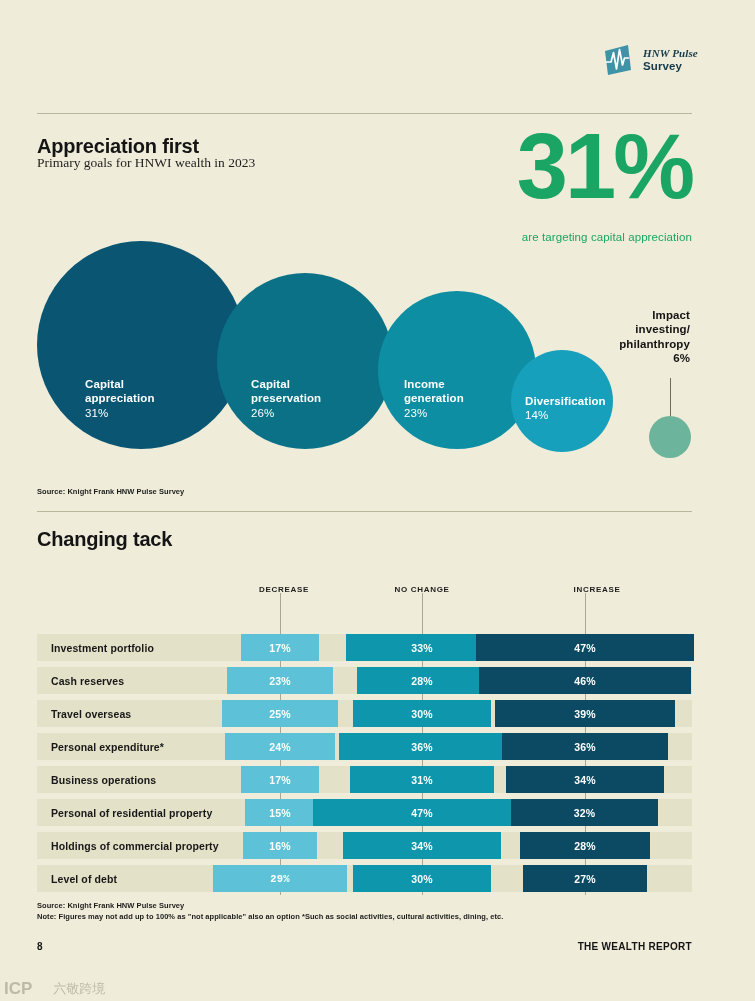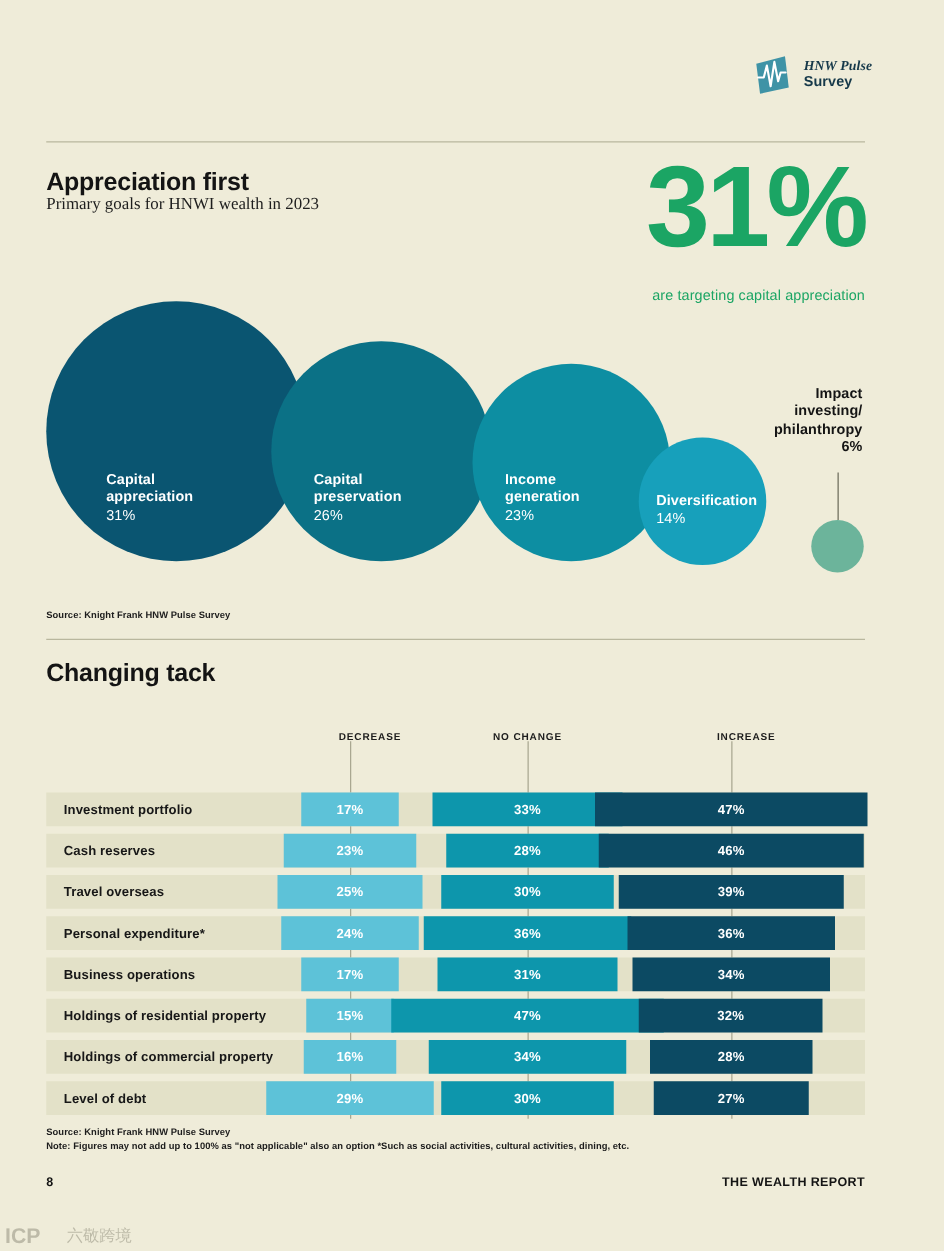--- a/index.html
+++ b/index.html
@@ -108,21 +108,21 @@
 
   <div class="impact-stem" style="left:670px;top:378px;height:38px;"></div>
 
   <div class="src" style="left:37px;top:487px;">Source: Knight Frank HNW Pulse Survey</div>
 
   <div class="rule rule-mid"></div>
 
   <div class="sec-title" id="s2-title">Changing tack</div>
 
   <div id="col-heads">
-      <div class="col-head" style="left: 296px; top: 585px;">DECREASE</div>
+      <div class="col-head" style="left: 284px; top: 585px;">DECREASE</div>
       <div class="col-head" style="left: 422px; top: 585px;">NO CHANGE</div>
       <div class="col-head" style="left: 585px; top: 585px; padding-left: 24px;">INCREASE</div>
     </div>
   <div id="grid-lines">
       <div class="grid-line" style="left: 280px;"></div>
       <div class="grid-line" style="left: 422px;"></div>
       <div class="grid-line" style="left: 585px;"></div>
     </div>
   <div class="rows" id="bar-rows">
       <div class="row">
@@ -149,34 +149,34 @@
         <div class="bar" style="left: 301.84px; width: 166.32px; background: rgb(13, 150, 172);">36%</div>
         <div class="bar" style="left: 464.84px; width: 166.32px; background: rgb(12, 74, 99);">36%</div>
       </div>
       <div class="row">
         <div class="row-label">Business operations</div>
         <div class="bar" style="left: 203.73px; width: 78.54px; background: rgb(93, 194, 216);">17%</div>
         <div class="bar" style="left: 313.39px; width: 143.22px; background: rgb(13, 150, 172);">31%</div>
         <div class="bar" style="left: 469.46px; width: 157.08px; background: rgb(12, 74, 99);">34%</div>
       </div>
       <div class="row">
-        <div class="row-label">Holdings of residential property</div>
+        <div class="row-label">Personal of residential property</div>
         <div class="bar" style="left: 208.35px; width: 69.3px; background: rgb(93, 194, 216);">15%</div>
         <div class="bar" style="left: 276.43px; width: 217.14px; background: rgb(13, 150, 172);">47%</div>
         <div class="bar" style="left: 474.08px; width: 147px; background: rgb(12, 74, 99);">32%</div>
       </div>
       <div class="row">
         <div class="row-label">Holdings of commercial property</div>
         <div class="bar" style="left: 206.04px; width: 73.92px; background: rgb(93, 194, 216);">16%</div>
         <div class="bar" style="left: 306.46px; width: 157.08px; background: rgb(13, 150, 172);">34%</div>
         <div class="bar" style="left: 483.32px; width: 129.36px; background: rgb(12, 74, 99);">28%</div>
       </div>
       <div class="row">
         <div class="row-label">Level of debt</div>
-        <div class="bar" style="left: 176.01px; width: 133.98px; background: rgb(93, 194, 216);">29%</div>
+        <div class="bar" style="left: 176.01px; width: 133.98px; background: rgb(93, 194, 216); font-family: Liberation Mono, monospace;">29%</div>
         <div class="bar" style="left: 315.7px; width: 138.6px; background: rgb(13, 150, 172);">30%</div>
         <div class="bar" style="left: 485.63px; width: 124.74px; background: rgb(12, 74, 99);">27%</div>
       </div>
     </div>
 
   <div class="src foot-src">Source: Knight Frank HNW Pulse Survey</div>
   <div class="note foot-note">Note: Figures may not add up to 100% as "not applicable" also an option  *Such as social activities, cultural activities, dining, etc.</div>
 
   <div class="pagenum">8</div>
   <div class="report">THE WEALTH REPORT</div>

